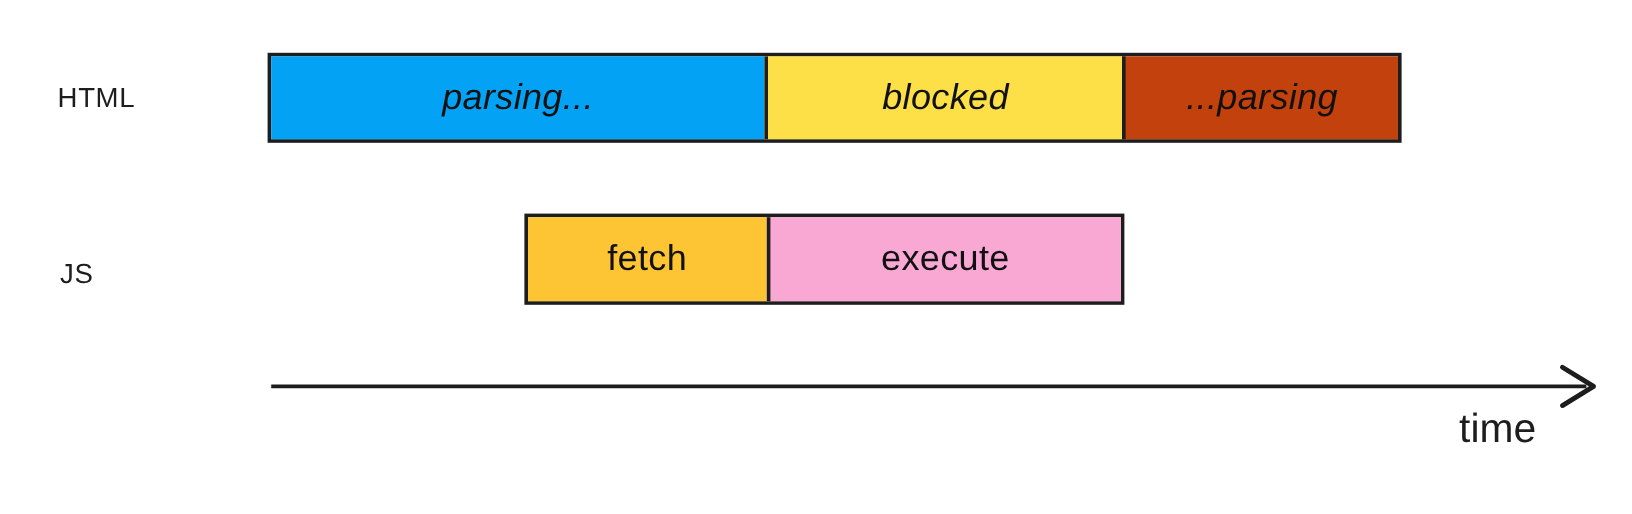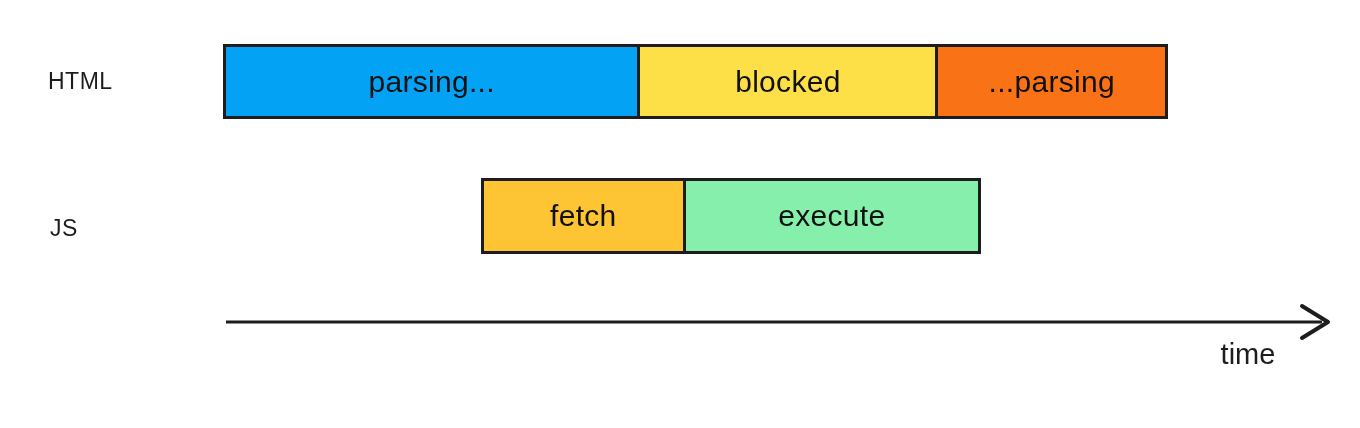--- a/index.html
+++ b/index.html
@@ -20,22 +20,22 @@
     display:flex;align-items:center;
   }
   .row-label.html{left:48px;top:44px;height:75px;}
   .row-label.js{left:50px;top:190px;height:76px;}
   .bar{
     position:absolute;
     display:flex;
     box-sizing:border-box;
     border:3px solid var(--ink,#1d1d1d);
   }
-  .bar.html-bar{left:223px;top:44px;width:945px;height:75px;}
-  .bar.js-bar{left:437px;top:178px;width:500px;height:76px;margin-left:44px;}
+  .bar.html-bar{left:223px;top:44px;width:945px;height:75px;font-style:italic;}
+  .bar.js-bar{left:437px;top:178px;width:500px;height:76px;}
   .seg{
     display:flex;align-items:center;justify-content:center;
     box-sizing:border-box;
     height:100%;
     min-width:0;
   }
   .seg + .seg{border-left:3px solid var(--ink,#1d1d1d);}
   .seg span{
     font-size:30px;
     letter-spacing:0.3px;
@@ -44,50 +44,50 @@
   }
   .axis{
     position:absolute;left:222px;top:298px;
     width:1115px;height:50px;
   }
   .axis-label{
     position:absolute;
     left:1208px;top:338px;
     width:80px;
     text-align:center;
-    font-size:29px;
+    font-size:34px;
     color:var(--ink,#1d1d1d);
   }
 </style>
 </head>
 <body>
 
 <div class="canvas">
 
   <div class="row-label html">HTML</div>
 
   <div class="bar html-bar">
     <div class="seg" style="background: rgb(3, 162, 244); width: 414px;">
       <span>parsing...</span>
     </div>
     <div class="seg" style="background: #fde047; width: 300px;">
       <span>blocked</span>
     </div>
-    <div class="seg" style="background: #f97316; width: 231px;">
+    <div class="seg" style="background: #c2410c; width: 231px;">
       <span>...parsing</span>
     </div>
   </div>
 
   <div class="row-label js">JS</div>
 
   <div class="bar js-bar">
     <div class="seg" style="background: rgb(253, 196, 51); width: 201px;">
       <span>fetch</span>
     </div>
-    <div class="seg" style="background: #86efac; width: 299px;">
+    <div class="seg" style="background: #f9a8d4; width: 299px;">
       <span>execute</span>
     </div>
   </div>
 
   <svg class="axis" viewBox="0 0 1115 50" xmlns="http://www.w3.org/2000/svg">
     <line x1="4" y1="24" x2="1100" y2="24" stroke="#1d1d1d" stroke-width="3"></line>
     <polyline points="1080,8 1106,24 1080,40" fill="none" stroke="#1d1d1d" stroke-width="4" stroke-linecap="round" stroke-linejoin="round"></polyline>
   </svg>
 
   <div class="axis-label">time</div>

